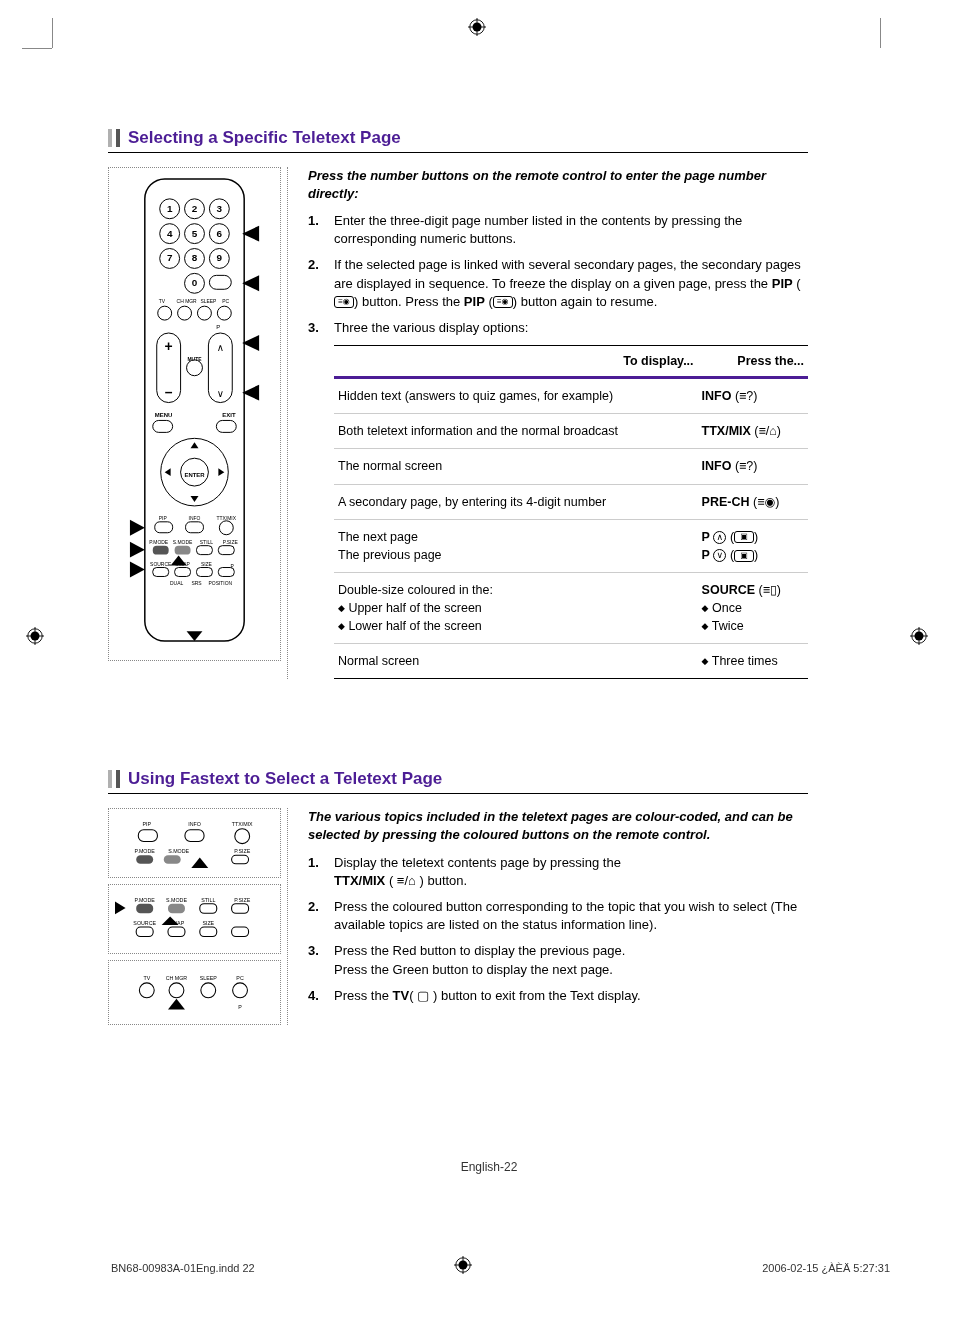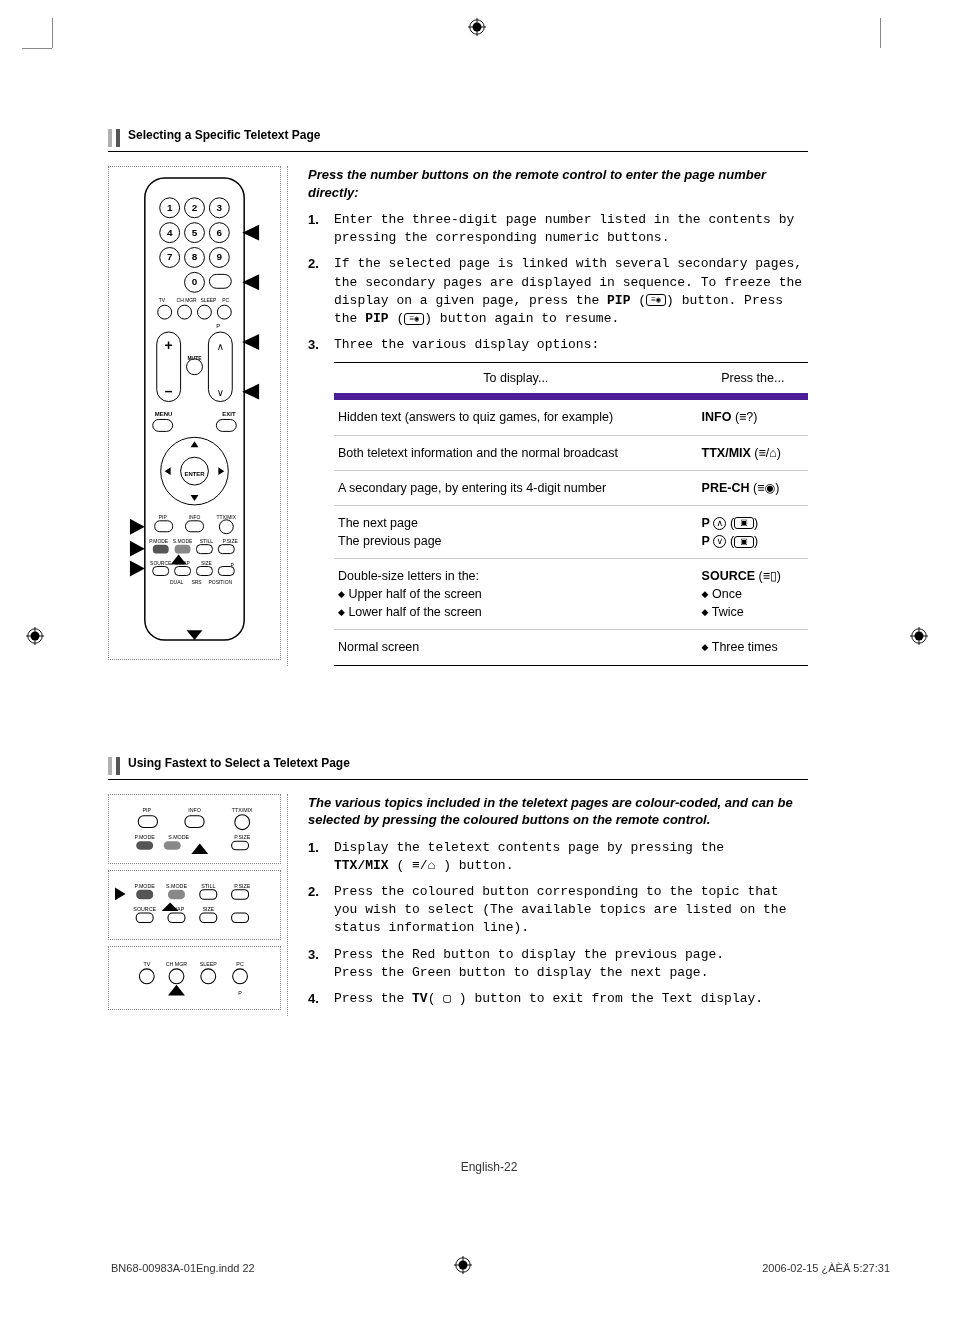--- a/index.html
+++ b/index.html
@@ -38,23 +38,23 @@
   .heading-bars {
     display: flex;
     gap: 4px;
     align-items: flex-end;
     height: 18px;
     margin-top: 1px;
   }
   .heading-bars .bar1 { width:4px; height:18px; background:#b0b0b0;}
   .heading-bars .bar2 { width:4px; height:18px; background:#555;}
   h2 {
-    font-size: 12px;
+    font-size: 17px;
     font-weight: bold;
-    color: #000000;
+    color: #4c1d95;
     text-align: right;
   }
   .section-body {
     display: flex;
     gap: 20px;
   }
   .remote-col {
     width: 180px;
     flex-shrink: 0;
     border: 1.5px dotted #888;
@@ -81,21 +81,21 @@
     display: flex;
     gap: 10px;
     margin-bottom: 8px;
     line-height: 1.4;
   }
   .step .num {
     font-weight: bold;
     min-width: 16px;
     font-size: 13px;
   }
-  .step .txt { flex:1; font-size: 13px; font-family: Liberation Mono, monospace; }
+  .step .txt { flex:1; font-size: 13px; }
   .txt b { font-weight: bold; }
   .inline-icon {
     display: inline-block;
     width: 20px;
     height: 12px;
     border: 1px solid #000;
     border-radius: 3px;
     vertical-align: middle;
     font-size: 8px;
     text-align: center;
@@ -103,25 +103,25 @@
   }
   table.opts {
     width: 100%;
     border-collapse: collapse;
     margin-top: 6px;
     margin-left: 26px;
     width: calc(100% - 26px);
     font-size: 12.5px;
   }
   table.opts th {
-    text-align: center;
-    font-weight: normal;
+    text-align: right;
+    font-weight: bold;
     padding: 8px 4px;
     border-top: 1px solid #000;
-    border-bottom: 7px solid #4c1d95;
+    border-bottom: 3px solid #4c1d95;
   }
   table.opts td {
     padding: 8px 4px;
     border-bottom: 1px solid #ccc;
     vertical-align: top;
     line-height: 1.45;
   }
   table.opts tr:last-child td { border-bottom: 1px solid #000; }
   .diamond { font-size: 9px; vertical-align: middle; }
   .page-num {
@@ -343,36 +343,40 @@
         </tr>
         <tr>
           <td>Hidden text (answers to quiz games, for example)</td>
           <td><b>INFO</b><span> (≡?)</span></td>
         </tr>
         <tr>
           <td>Both teletext information and the normal broadcast</td>
           <td><b>TTX/MIX</b><span> (≡/⌂)</span></td>
         </tr>
         <tr>
+          <td>The normal screen</td>
+          <td><b>INFO</b><span> (≡?)</span></td>
+        </tr>
+        <tr>
           <td>A secondary page, by entering its 4-digit number</td>
           <td><b>PRE-CH</b><span> (≡◉)</span></td>
         </tr>
         <tr>
           <td>
             <div>The next page</div>
             <div>The previous page</div>
           </td>
           <td>
             <div><b>P</b> <span class="circ-updown">∧</span> (<span class="inline-icon">▣</span>)</div>
             <div><b>P</b> <span class="circ-updown">∨</span> (<span class="inline-icon">▣</span>)</div>
           </td>
         </tr>
         <tr>
           <td>
-            <div>Double-size letters in the:</div>
+            <div>Double-size coloured in the:</div>
             <div><span class="diamond">◆</span> Upper half of the screen</div>
             <div><span class="diamond">◆</span> Lower half of the screen</div>
           </td>
           <td>
             <div><b>SOURCE</b><span> (≡▯)</span></div>
             <div><span class="diamond">◆</span> Once</div>
             <div><span class="diamond">◆</span> Twice</div>
           </td>
         </tr>
         <tr>

